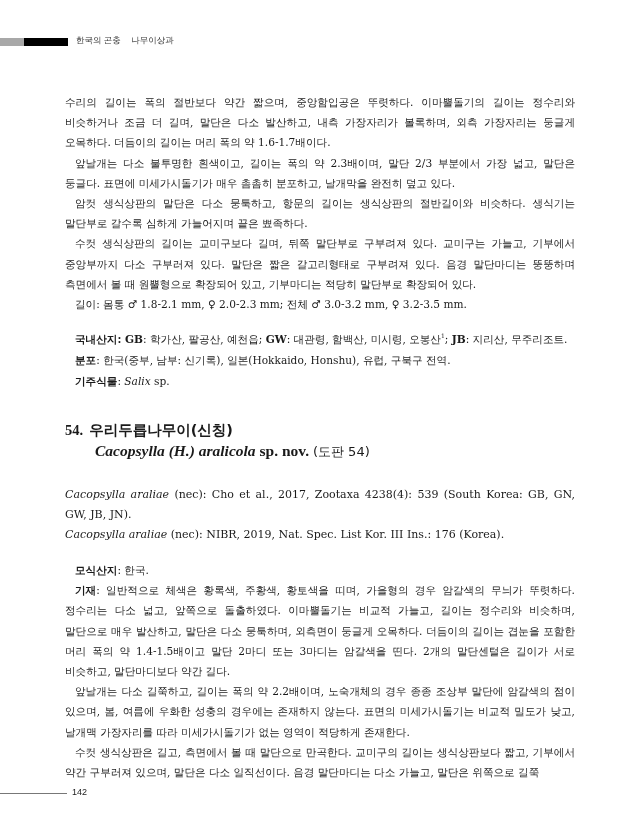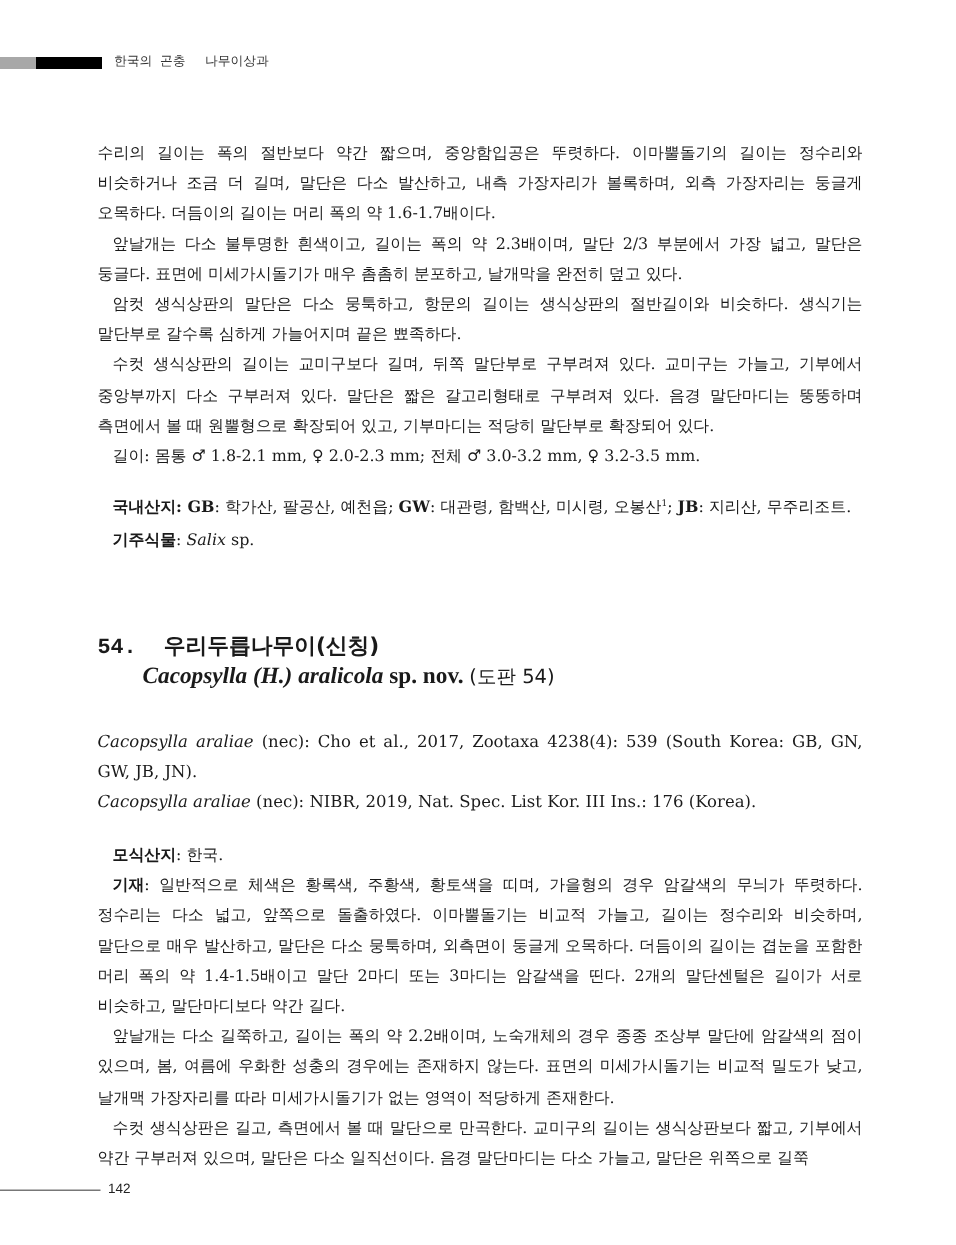--- a/index.html
+++ b/index.html
@@ -1,31 +1,31 @@
 <!DOCTYPE html>
 <html><head>
 <meta charset="utf-8">
 <style>
   html, body { margin:0; padding:0; background:#ffffff; }
   body { width:637px; height:830px; position:relative; overflow:hidden;
          font-family:"DejaVu Serif","Liberation Serif",serif; color:#1a1a1a; }
   .hdr { position:absolute; top:38px; left:0; height:8px; display:flex; align-items:center; }
   .hdr .gray { width:24px; height:8px; background:#a8a8a8; }
   .hdr .black { width:44px; height:8px; background:#000; }
-  .hdr-text { position:absolute; top:35px; left:76px; font-family:Liberation Mono, monospace;
+  .hdr-text { position:absolute; top:35px; left:76px; font-family:Liberation Sans, sans-serif;
               font-size:8.5px; color:#333; white-space:nowrap; }
   .hdr-text span + span { margin-left:8px; }
   .content { position:absolute; left:65px; width:510px; font-size:10.6px; line-height:20.2px; }
   .p { margin:0; text-align:justify; word-break:keep-all; }
   .ind { text-indent:10px; }
   .lbl { font-weight:bold; }
   i { font-style:italic; }
   .sect { position:absolute; left:65px; width:510px; font-size:11px; line-height:19px; }
   .title1 { position:absolute; left:65px; top:421px; font-weight:bold; font-size:14.5px; font-family:"DejaVu Sans","Liberation Sans",sans-serif; }
-  .title1 .num { font-family:Liberation Mono, monospace; margin-right:18px; }
+  .title1 .num { font-family:Liberation Serif, serif; margin-right:6px; }
   .title2 { position:absolute; left:95px; top:442px; font-family:"Liberation Serif",serif; font-size:15.5px; font-weight:bold; }
   .title2 .pl { font-weight:normal; font-family:"DejaVu Sans","Liberation Sans",sans-serif; font-size:13px; }
   .footer-line { position:absolute; left:0; top:793px; width:67px; height:1px; background:#777; }
   .page-num { position:absolute; left:72px; top:787px; font-family:"Liberation Sans",sans-serif; font-size:9px; color:#222; }
   sup { font-size:6px; }
 </style>
 </head>
 <body>
 
 <div class="hdr">
@@ -41,20 +41,23 @@
   <p class="p">수리의 길이는 폭의 절반보다 약간 짧으며, 중앙함입공은 뚜렷하다. 이마뿔돌기의 길이는 정수리와 비슷하거나 조금 더 길며, 말단은 다소 발산하고, 내측 가장자리가 볼록하며, 외측 가장자리는 둥글게 오목하다. 더듬이의 길이는 머리 폭의 약 1.6-1.7배이다.</p>
   <p class="p ind">앞날개는 다소 불투명한 흰색이고, 길이는 폭의 약 2.3배이며, 말단 2/3 부분에서 가장 넓고, 말단은 둥글다. 표면에 미세가시돌기가 매우 촘촘히 분포하고, 날개막을 완전히 덮고 있다.</p>
   <p class="p ind">암컷 생식상판의 말단은 다소 뭉툭하고, 항문의 길이는 생식상판의 절반길이와 비슷하다. 생식기는 말단부로 갈수록 심하게 가늘어지며 끝은 뾰족하다.</p>
   <p class="p ind">수컷 생식상판의 길이는 교미구보다 길며, 뒤쪽 말단부로 구부려져 있다. 교미구는 가늘고, 기부에서 중앙부까지 다소 구부러져 있다. 말단은 짧은 갈고리형태로 구부려져 있다. 음경 말단마디는 뚱뚱하며 측면에서 볼 때 원뿔형으로 확장되어 있고, 기부마디는 적당히 말단부로 확장되어 있다.</p>
   <p class="p ind">길이: 몸통 ♂ 1.8-2.1 mm, ♀ 2.0-2.3 mm; 전체 ♂ 3.0-3.2 mm, ♀ 3.2-3.5 mm.</p>
 </div>
 
 <div class="content" style="top:325px; line-height:21px;">
   <p class="p ind">
     <span class="lbl">국내산지</span><span class="lbl">: </span><span class="lbl">GB</span>: <span>학가산, 팔공산, 예천읍</span>; <span class="lbl">GW</span>: <span>대관령, 함백산, 미시령, 오봉산</span><sup>1</sup>; <span class="lbl">JB</span>: <span>지리산, 무주리조트.</span>
+  </p>
+  <p class="p ind">
+    <span class="lbl">분포</span>: <span>한국(중부, 남부: 신기록), 일본(Hokkaido, Honshu), 유럽, 구북구 전역.</span>
   </p>
   <p class="p ind">
     <span class="lbl">기주식물</span>: <i>Salix</i><span> sp.</span>
   </p>
 </div>
 
 <div class="title1">
   <span class="num">54.</span><span>우리두릅나무이(신칭)</span>
 </div>
 <div class="title2">

